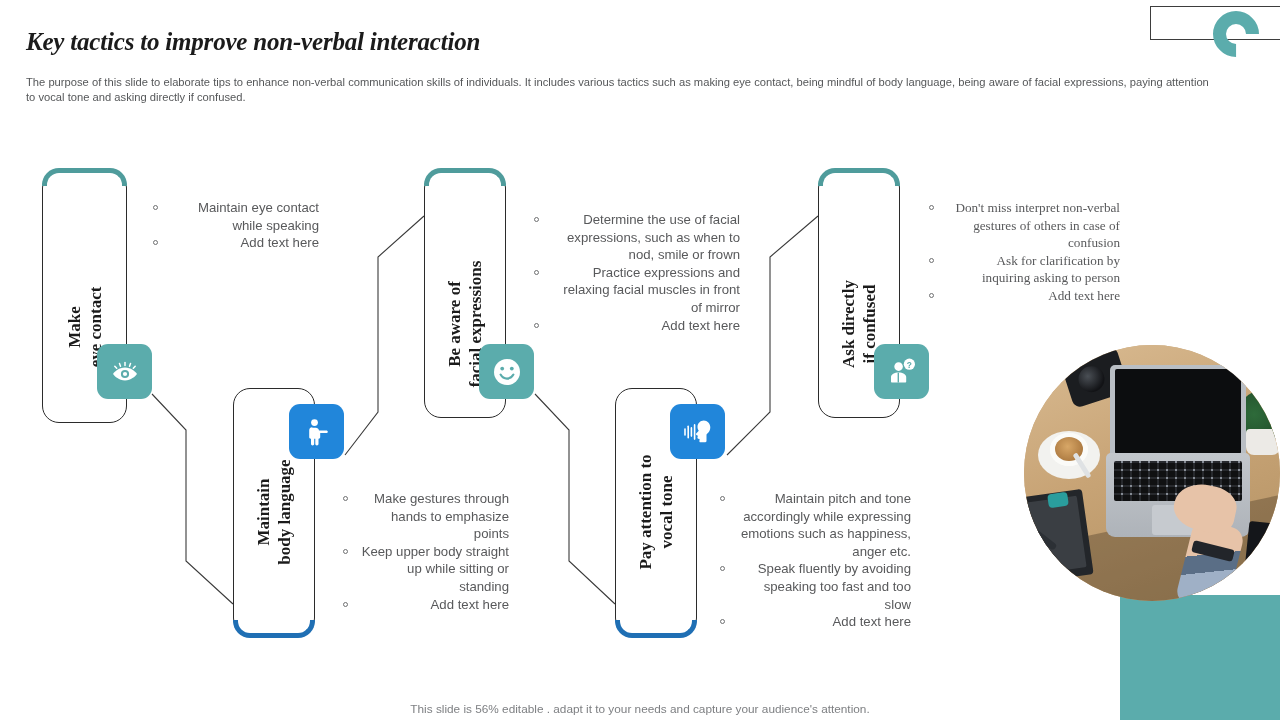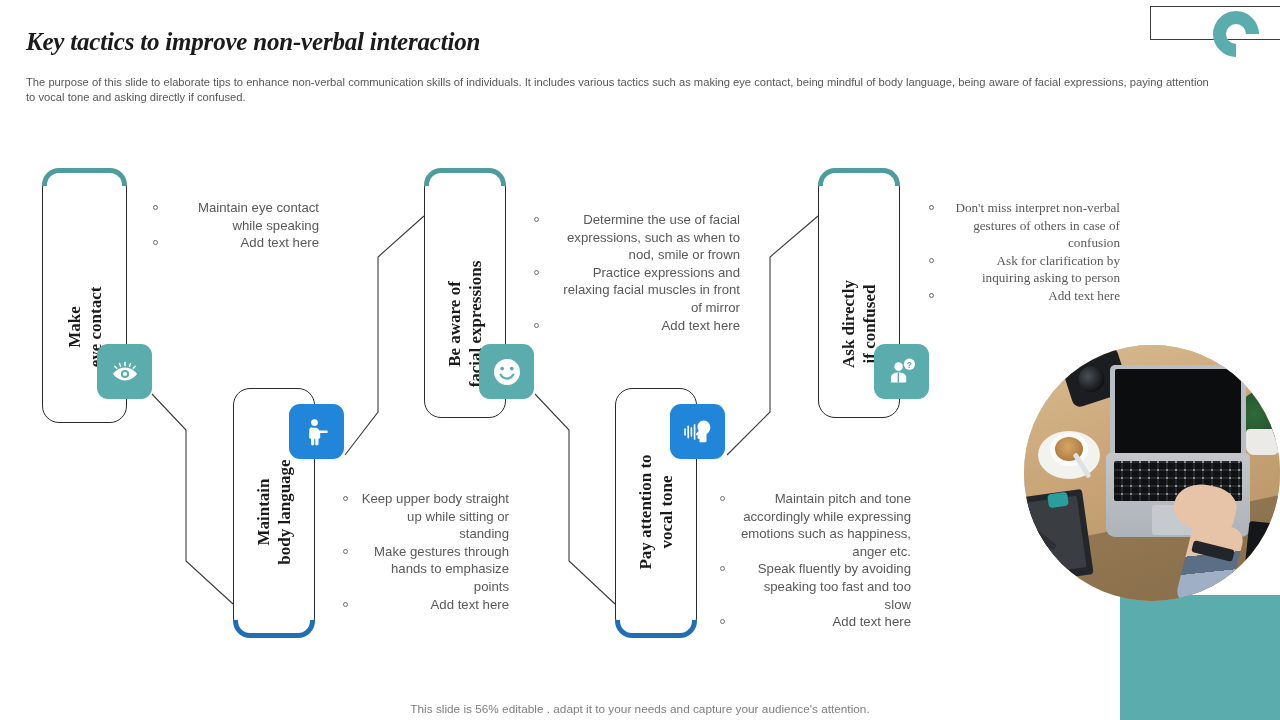--- a/index.html
+++ b/index.html
@@ -287,22 +287,22 @@
   <div class="badge blue" style="left:289px;top:404px;">
     <svg width="32" height="32" viewBox="0 0 32 32">
       <g fill="#ffffff">
         <circle cx="13.5" cy="6.6" r="3.4"></circle>
         <path d="M11.1 11.3c-1.6 0-2.9 1.3-2.9 2.9v7.1c0 .8.6 1.4 1.4 1.4h.4v5.1c0 .9.7 1.6 1.6 1.6s1.6-.7 1.6-1.6v-5.1h1.1v5.1c0 .9.7 1.6 1.6 1.6s1.6-.7 1.6-1.6v-5.1h.3c.8 0 1.4-.6 1.4-1.4v-4.2h6.3c.7 0 1.3-.6 1.3-1.3s-.6-1.3-1.3-1.3h-7.5c-.3-1.6-1.6-2.7-3.2-2.7h-3.3z"></path>
       </g>
     </svg>
   </div>
   <div class="bullets" style="left:325px;top:474px;width:200px;">
     <ul>
+      <li>Make gestures through hands to emphasize points</li>
       <li>Keep upper body straight up while sitting or standing</li>
-      <li>Make gestures through hands to emphasize points</li>
       <li>Add text here</li>
     </ul>
   </div>
 
   <div class="card accent-top v-low" style="left:424px;top:171px;width:82px;height:247px;">
     <div class="shell"></div>
     <div class="accent"></div>
     <div class="vtext">
       <span>Be aware of</span><br>
       <span>facial expressions</span>

